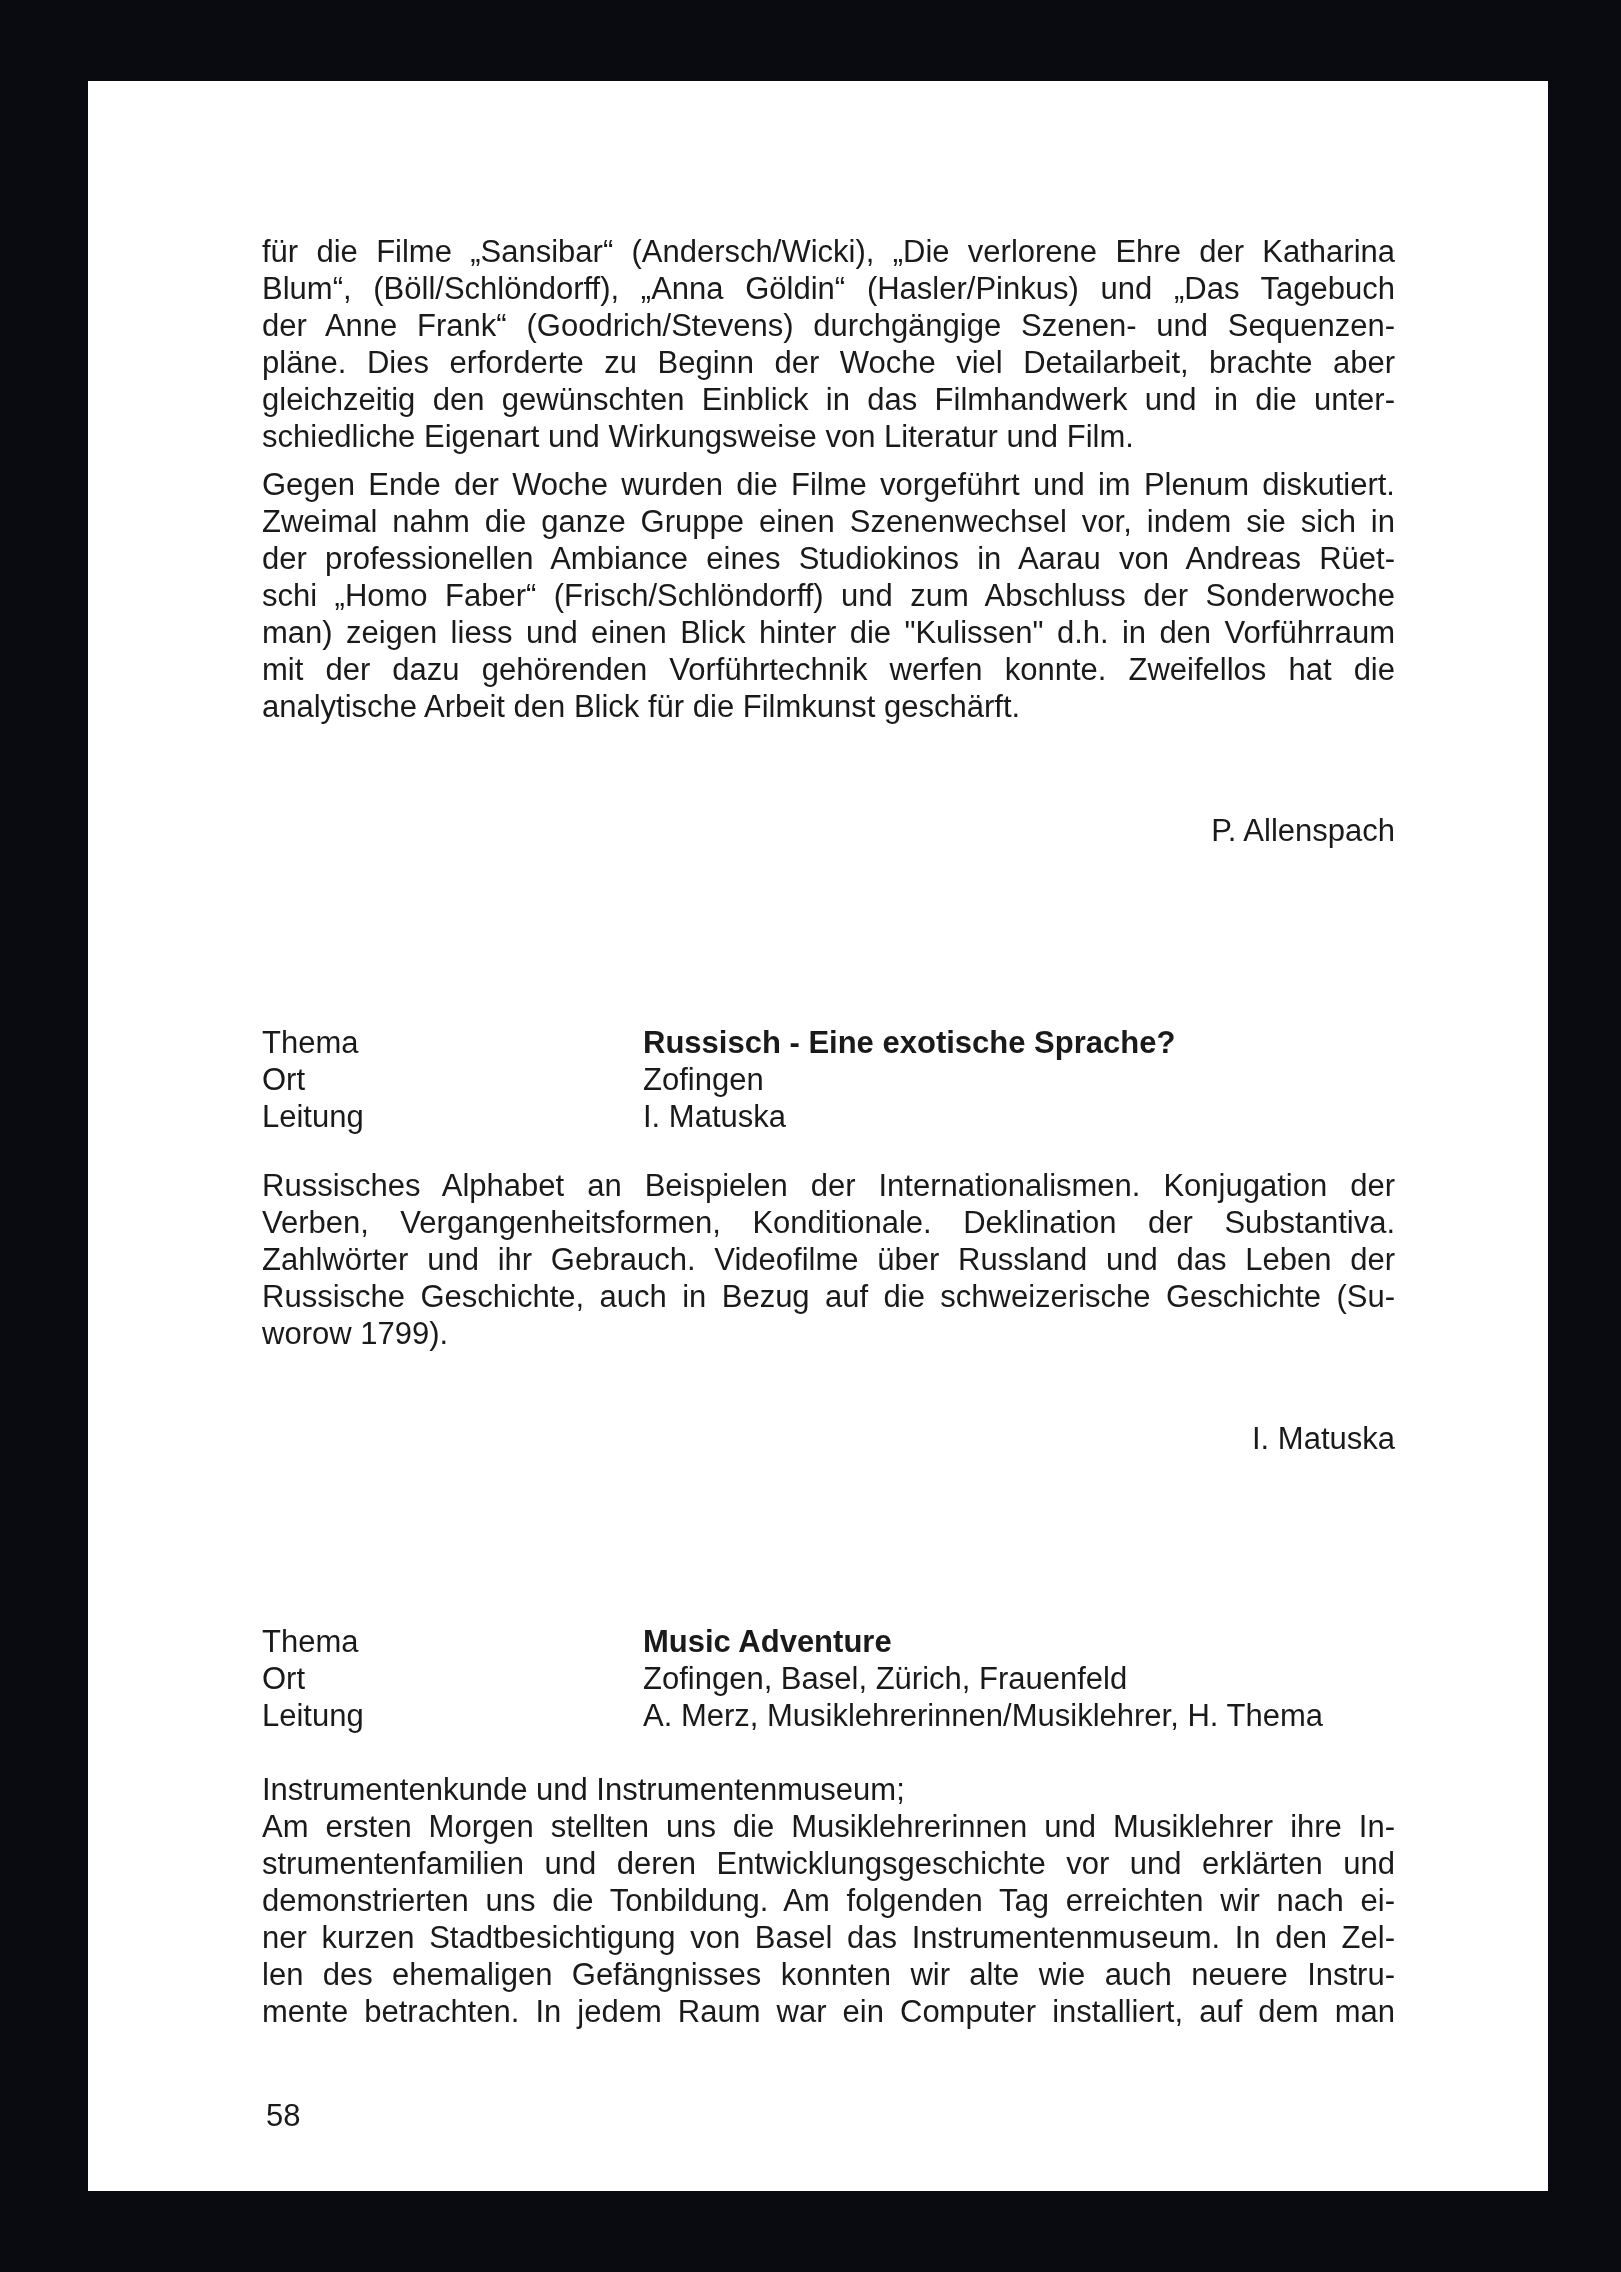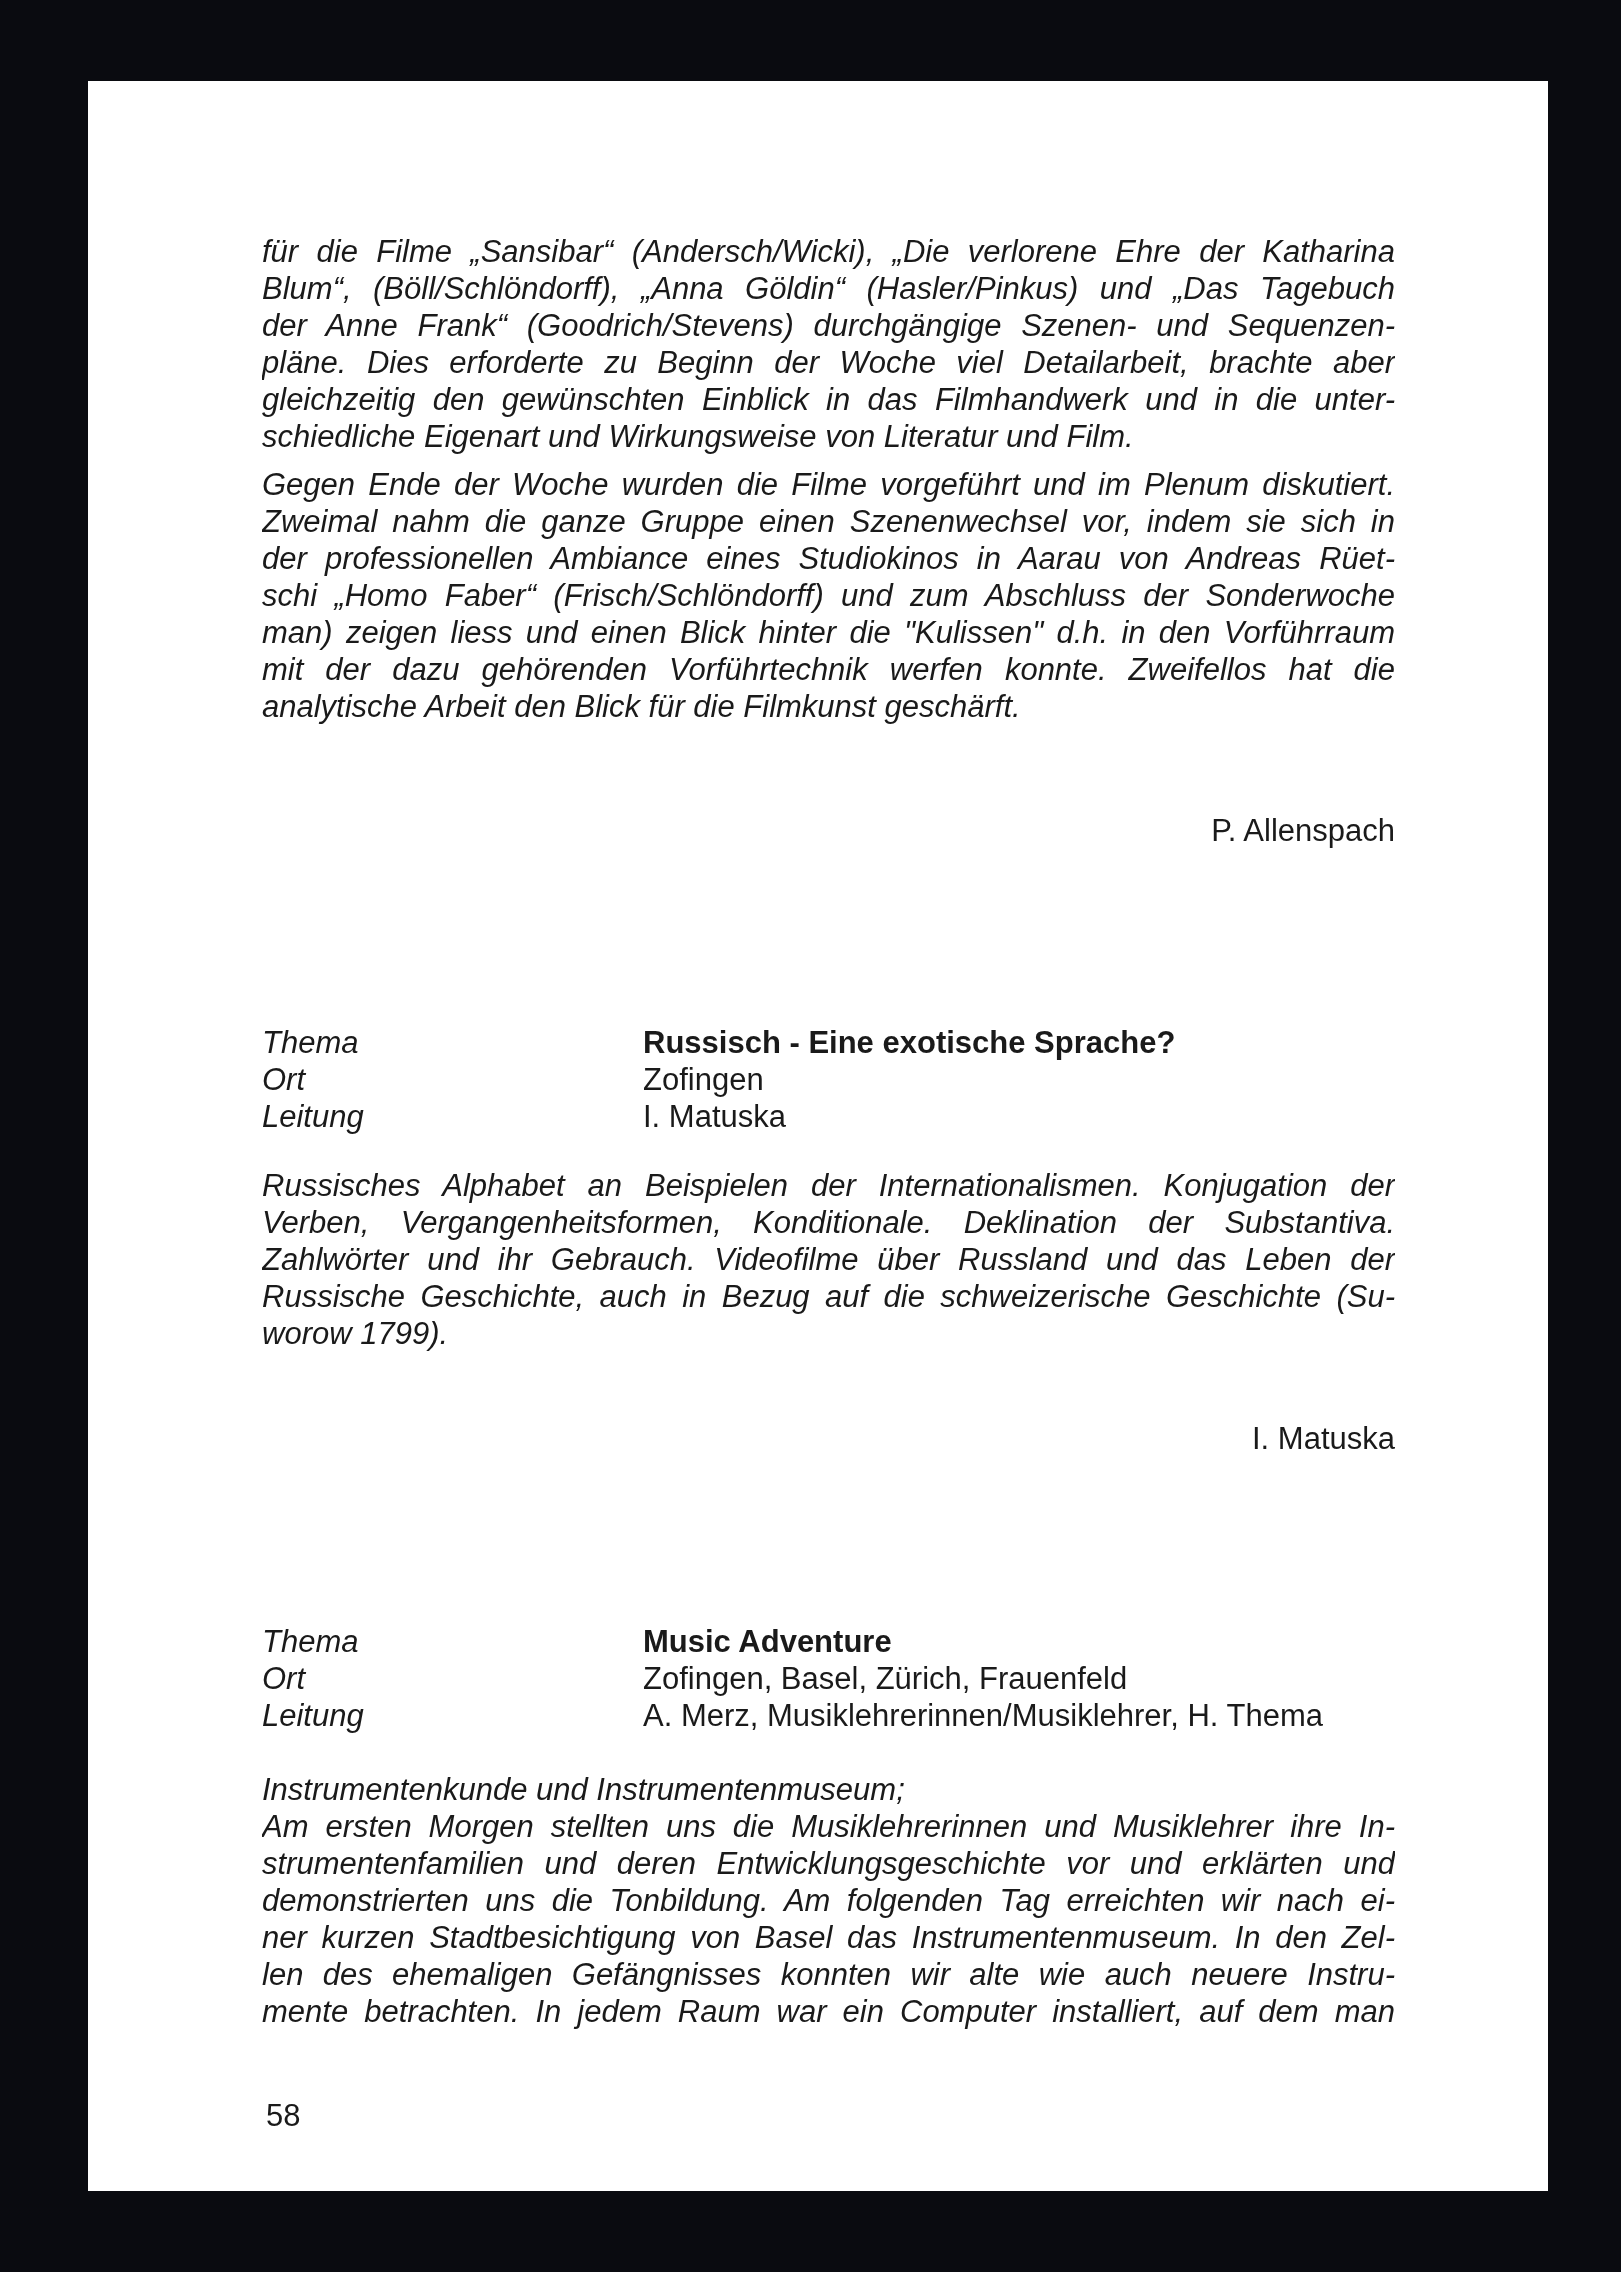--- a/index.html
+++ b/index.html
@@ -33,21 +33,20 @@
     .signature {
       text-align: right;
     }
     .meta-row {
       display: flex;
       height: 37px;
     }
     .meta-label {
       width: 381px; 
       flex: 0 0 381px;
-      font-style: italic;
     }
     .meta-value {
       flex: 1 1 auto;
     }
     .meta-value.bold {
       font-weight: bold;
     }
     .page-number {
       position: absolute;
       left: 178px;
@@ -57,21 +56,20 @@
       color: #1a1a1a;
       margin-top: 28px;
     }
     
     .jline {
       display: block;
       text-align: justify;
       text-align-last: justify;
       height: 37px;
       overflow: hidden;
-      font-style: italic;
     }
     .jline.last {
       text-align-last: left;
     }
   </style>
 </head>
 <body>
 
 <div class="page">
 

